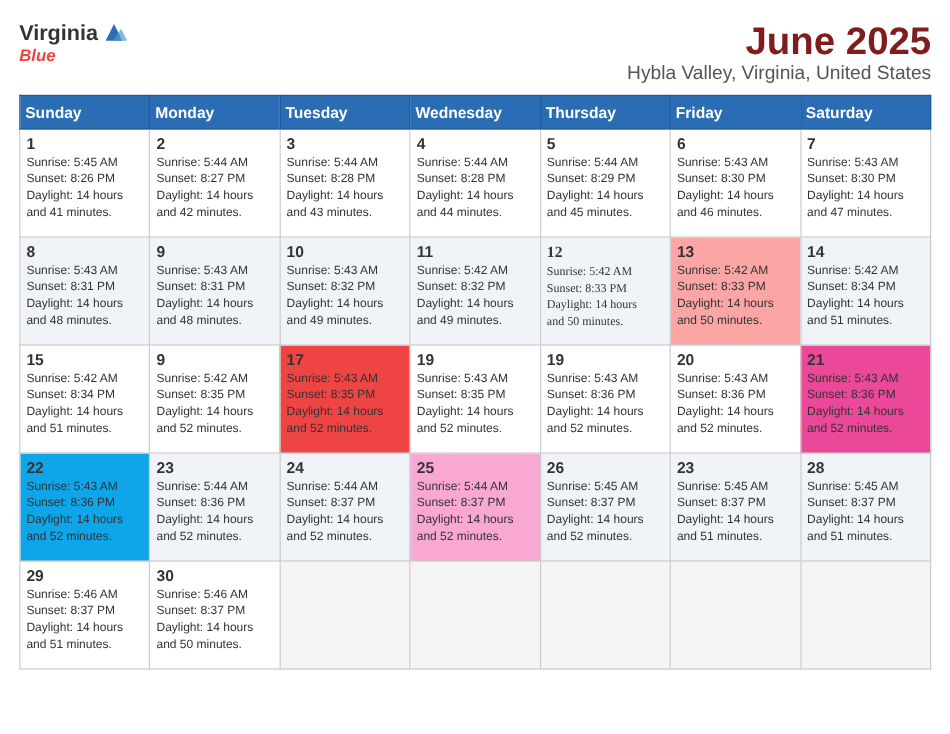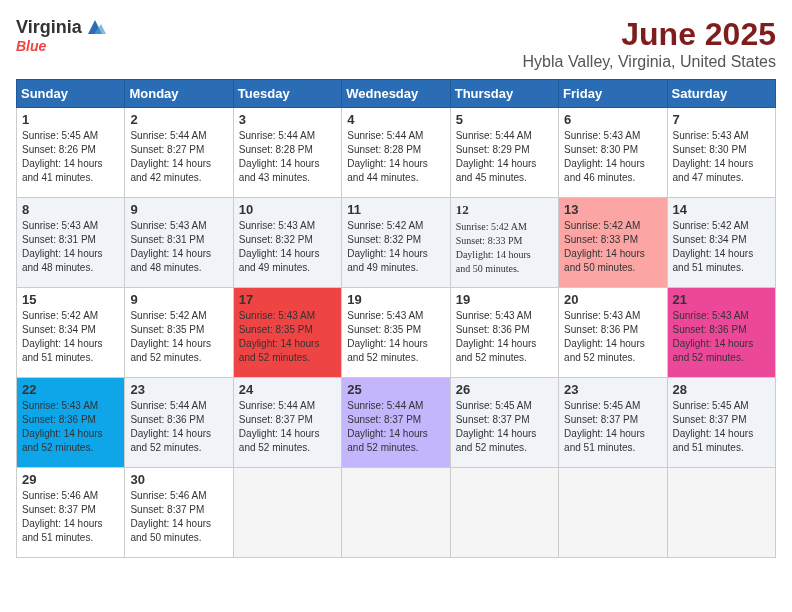--- a/index.html
+++ b/index.html
@@ -221,21 +221,21 @@
           <div class="day-info">Sunrise: 5:43 AM<br>Sunset: 8:36 PM<br>Daylight: 14 hours<br>and 52 minutes.</div>
         </td>
         <td style="background: rgb(240, 244, 248);">
           <span class="day-num">23</span>
           <div class="day-info">Sunrise: 5:44 AM<br>Sunset: 8:36 PM<br>Daylight: 14 hours<br>and 52 minutes.</div>
         </td>
         <td style="background: rgb(240, 244, 248);">
           <span class="day-num">24</span>
           <div class="day-info">Sunrise: 5:44 AM<br>Sunset: 8:37 PM<br>Daylight: 14 hours<br>and 52 minutes.</div>
         </td>
-        <td style="background: #c4b5fd;">
+        <td style="background: #f9a8d4;">
           <span class="day-num">25</span>
           <div class="day-info">Sunrise: 5:44 AM<br>Sunset: 8:37 PM<br>Daylight: 14 hours<br>and 52 minutes.</div>
         </td>
         <td style="background: rgb(240, 244, 248);">
           <span class="day-num">26</span>
           <div class="day-info">Sunrise: 5:45 AM<br>Sunset: 8:37 PM<br>Daylight: 14 hours<br>and 52 minutes.</div>
         </td>
         <td style="background: rgb(240, 244, 248);">
           <span class="day-num">23</span>
           <div class="day-info">Sunrise: 5:45 AM<br>Sunset: 8:37 PM<br>Daylight: 14 hours<br>and 51 minutes.</div>

